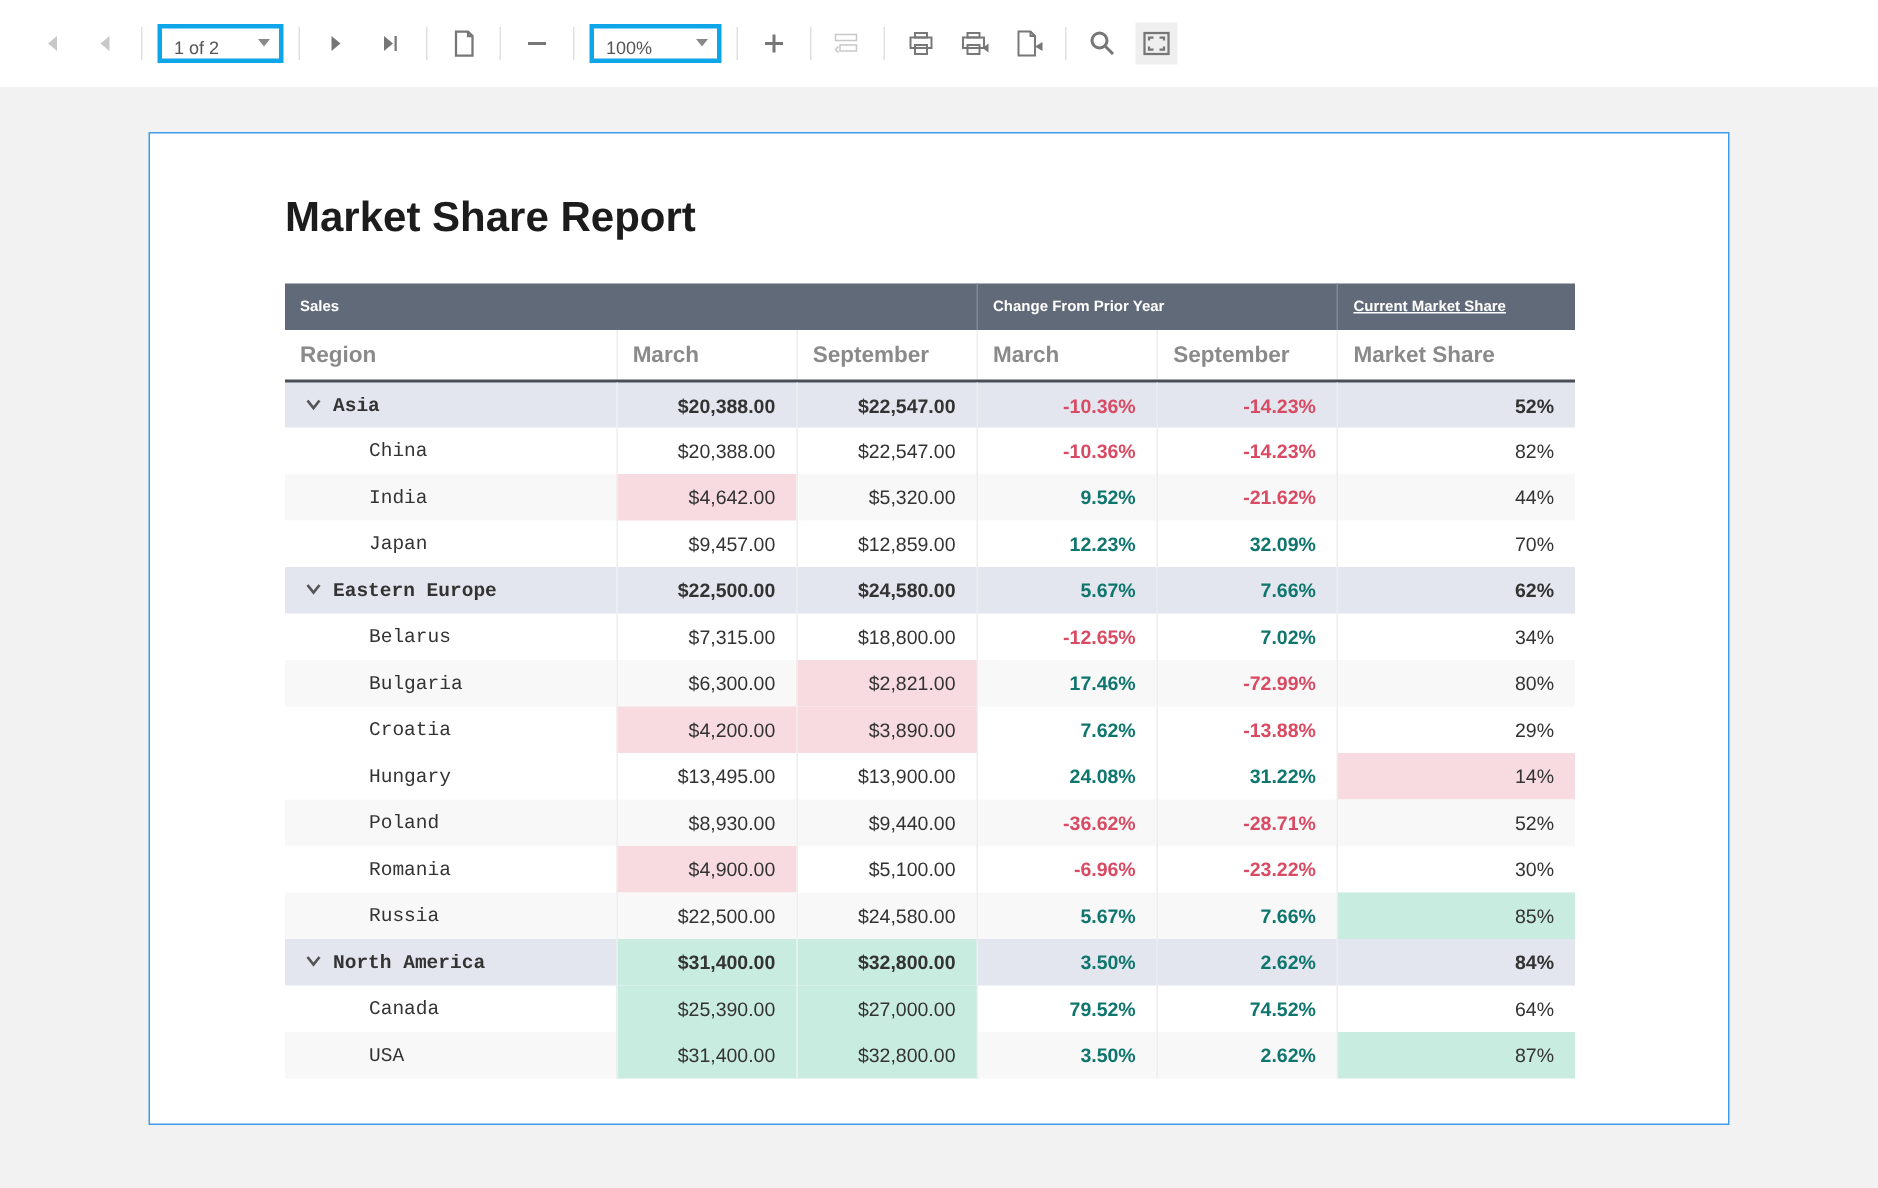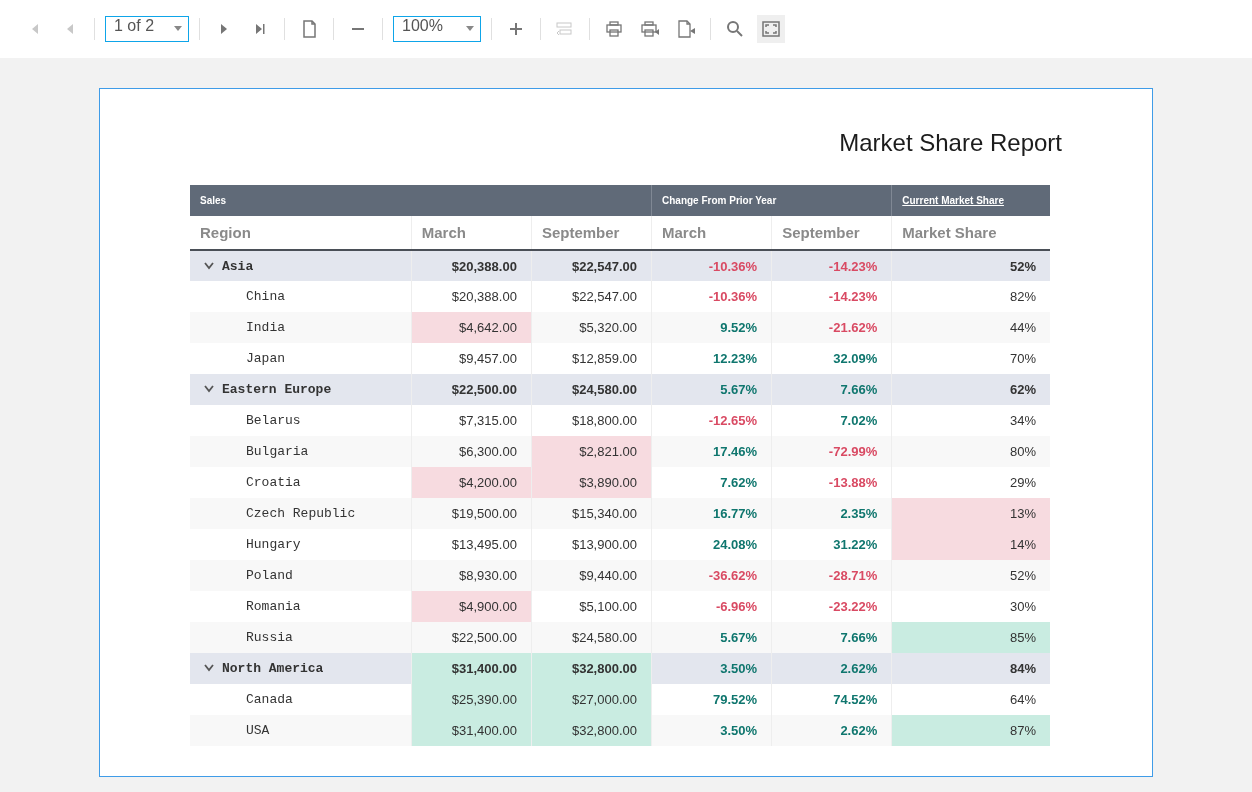--- a/index.html
+++ b/index.html
@@ -28,28 +28,28 @@
   }
   .tb-btn.disabled { color: #c8c8c8; cursor: default; }
   .tb-sep {
     width: 1px;
     height: 22px;
     background: #e0e0e0;
     margin: 0 2px;
   }
   .tb-select {
     height: 26px;
-    border: 1px solid #0ea5e9;
+    border: 3px solid #0ea5e9;
     background: #fff;
     padding: 0 24px 0 8px;
-    font-size: 16px;
+    font-size: 12px;
     color: #555;
     position: relative;
     display: flex;
-    align-items: flex-start;
+    align-items: flex-end;
     cursor: pointer;
   }
   .tb-select .caret {
     position: absolute;
     right: 6px;
     top: 50%;
     transform: translateY(-50%);
   }
   .sel-page { width: 84px; }
   .sel-zoom { width: 88px; }
@@ -59,23 +59,23 @@
     display: flex;
     justify-content: center;
   }
   .page {
     width: 1054px;
     background: #fff;
     border: 1px solid #3f9ce8;
     padding: 40px 90px 30px 90px;
   }
   .report-title {
-    text-align: right;
-    font-size: 24px;
-    font-weight: normal;
+    text-align: left;
+    font-size: 28px;
+    font-weight: bold;
     color: #1c1c1c;
     margin-bottom: 28px;
   }
   table.report {
     width: 860px;
     border-collapse: collapse;
     table-layout: fixed;
   }
   table.report th, table.report td {
     padding: 0 10px;
@@ -338,28 +338,20 @@
             <td class="cell-num ">80%</td>
           </tr>
           <tr class="leaf">
             <td class="cell-region pad-leaf"><span>Croatia</span></td>
             <td class="cell-num hl-pink">$4,200.00</td>
             <td class="cell-num hl-pink">$3,890.00</td>
             <td class="cell-num "><span class="pos">7.62%</span></td>
             <td class="cell-num "><span class="neg">-13.88%</span></td>
             <td class="cell-num ">29%</td>
           </tr>
-          <tr class="leaf alt">
-            <td class="cell-region pad-leaf"><span>Czech Republic</span></td>
-            <td class="cell-num ">$19,500.00</td>
-            <td class="cell-num ">$15,340.00</td>
-            <td class="cell-num "><span class="pos">16.77%</span></td>
-            <td class="cell-num "><span class="pos">2.35%</span></td>
-            <td class="cell-num hl-pink">13%</td>
-          </tr>
           <tr class="leaf">
             <td class="cell-region pad-leaf"><span>Hungary</span></td>
             <td class="cell-num ">$13,495.00</td>
             <td class="cell-num ">$13,900.00</td>
             <td class="cell-num "><span class="pos">24.08%</span></td>
             <td class="cell-num "><span class="pos">31.22%</span></td>
             <td class="cell-num hl-pink">14%</td>
           </tr>
           <tr class="leaf alt">
             <td class="cell-region pad-leaf"><span>Poland</span></td>

